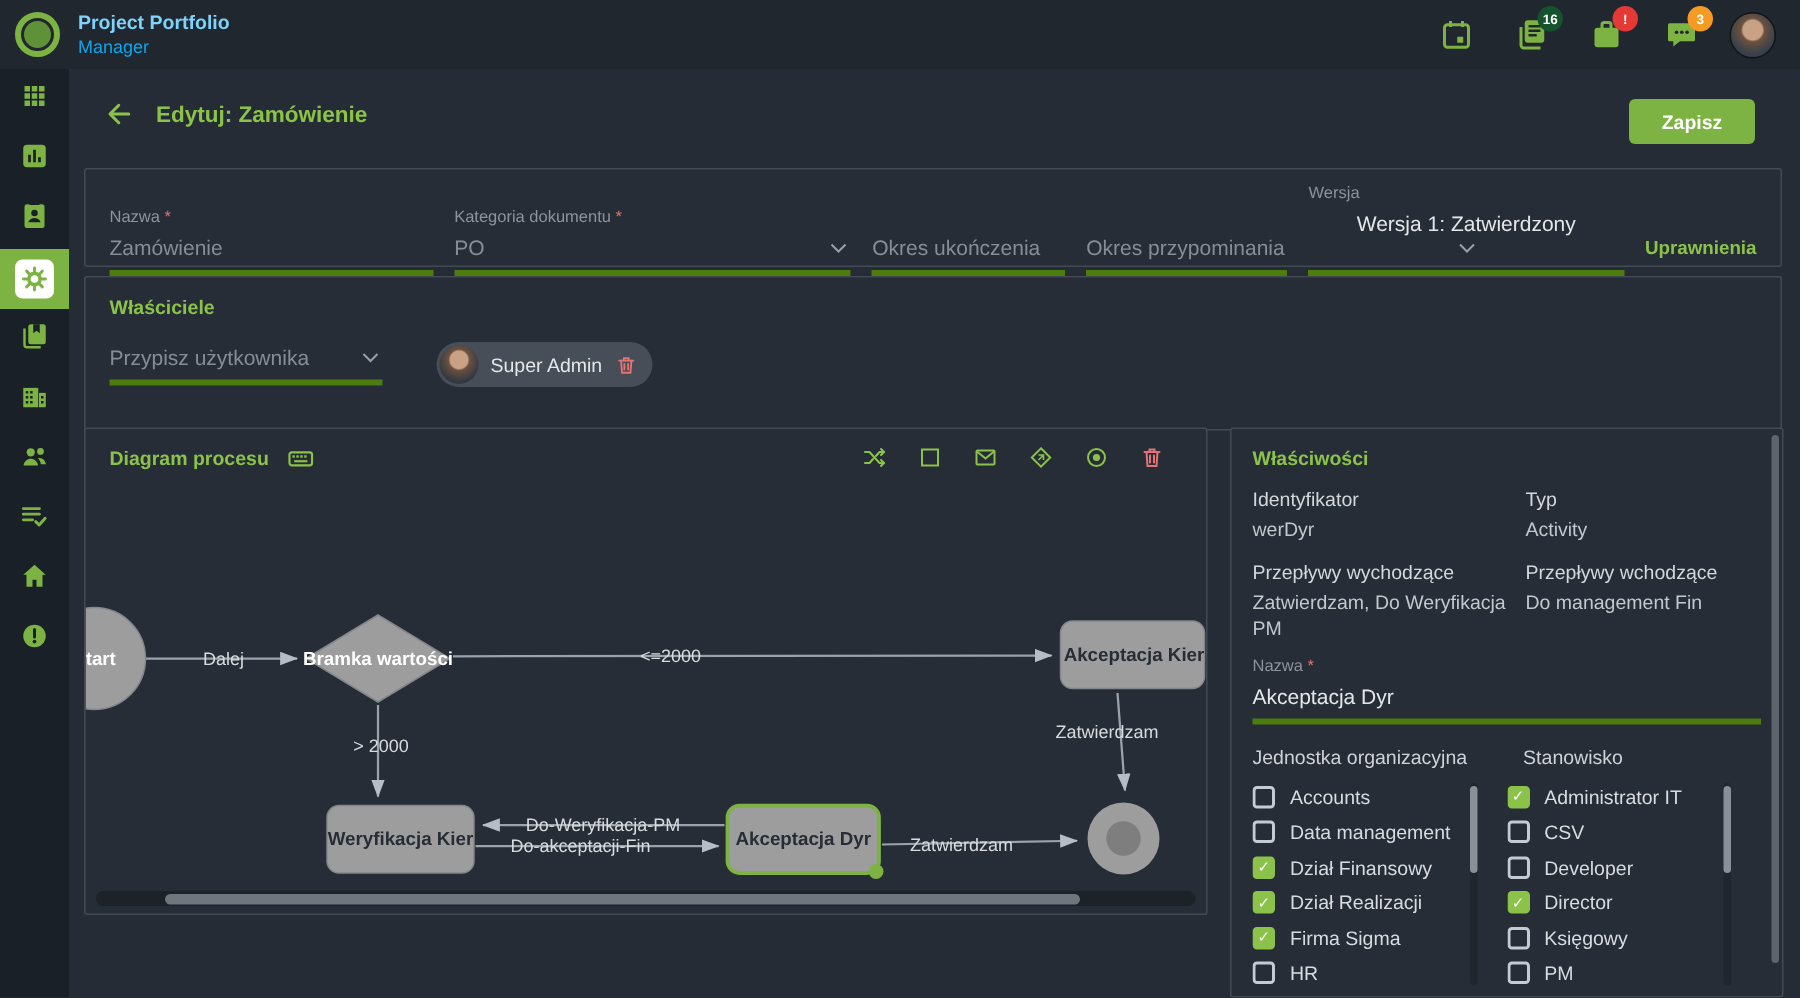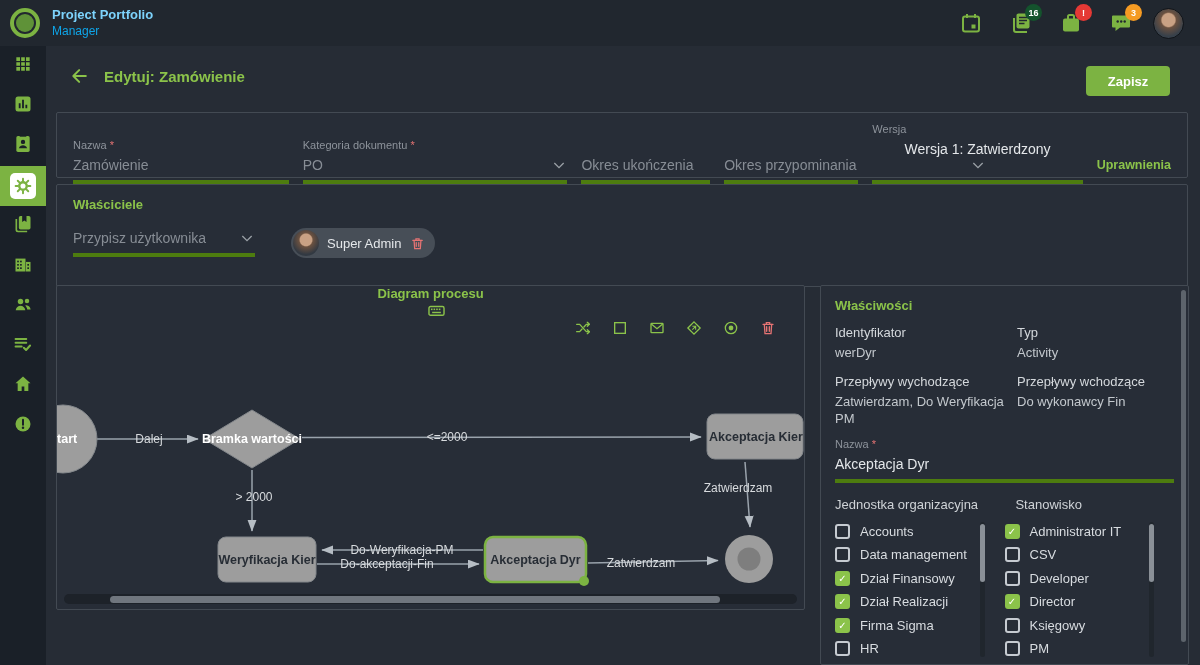--- a/index.html
+++ b/index.html
@@ -71,21 +71,21 @@
   .assign { width:182px; }
   .chip { margin-left:36px; height:30px; background:#474e57; border-radius:16px;
     display:flex; align-items:center; padding:2px 10px 2px 2px; }
   .chip .avatar-sm { width:26px; height:26px; border-radius:50%;
     background:radial-gradient(circle at 50% 38%, #c9a184 28%, #6b5140 34%, #323942 70%); }
   .chip .chip-name { color:#e4e7ea; font-size:13px; margin:0 9px 0 8px; }
   .chip .trash { color:#e57373; width:15px; height:15px; cursor:pointer; }
   .chip .trash svg{ width:15px; height:15px; display:block; }
   
   .diagram-head { position:absolute; left:0; top:0; right:0; height:38px; display:flex;
-    align-items:center; padding:0 16px; z-index:5;flex-direction:column; }
+    align-items:center; padding:0 16px; z-index:5; }
   .kbd-icon { color:#8bc34a; width:19px; height:19px; margin-left:12px; }
   .kbd-icon svg{ width:19px; height:19px; display:block; }
   .dtoolbar { margin-left:auto; display:flex; align-items:center; gap:21px; margin-right:12px; }
   .titem { width:16px; height:16px; color:#8bc34a; cursor:pointer; }
   .titem svg { width:16px; height:16px; display:block; }
   .bpmn { position:absolute; left:0; top:0; }
   .hscroll { position:absolute; left:7px; right:7px; bottom:5px; height:10px;
     background:#1d2229; border-radius:5px; }
   .hscroll .thumb { position:absolute; left:46px; width:610px; top:1.5px; height:7px;
     background:#70767e; border-radius:4px; cursor:grab; }
@@ -432,21 +432,21 @@
     <div class="pcell">
       <div class="plabel">Typ</div>
       <div class="pvalue">Activity</div>
     </div>
     <div class="pcell">
       <div class="plabel">Przepływy wychodzące</div>
       <div class="pvalue">Zatwierdzam, Do Weryfikacja PM</div>
     </div>
     <div class="pcell">
       <div class="plabel">Przepływy wchodzące</div>
-      <div class="pvalue">Do wykonawcy Fin</div>
+      <div class="pvalue">Do management Fin</div>
     </div>
   </div>
   <div class="pfield">
     <div class="f-label"><span>Nazwa</span> <span class="req">*</span></div>
     <div class="f-value">Akceptacja Dyr</div>
   </div>
   <div class="col-heads">
     <div class="c1">Jednostka organizacyjna</div>
     <div class="c2">Stanowisko</div>
   </div>

